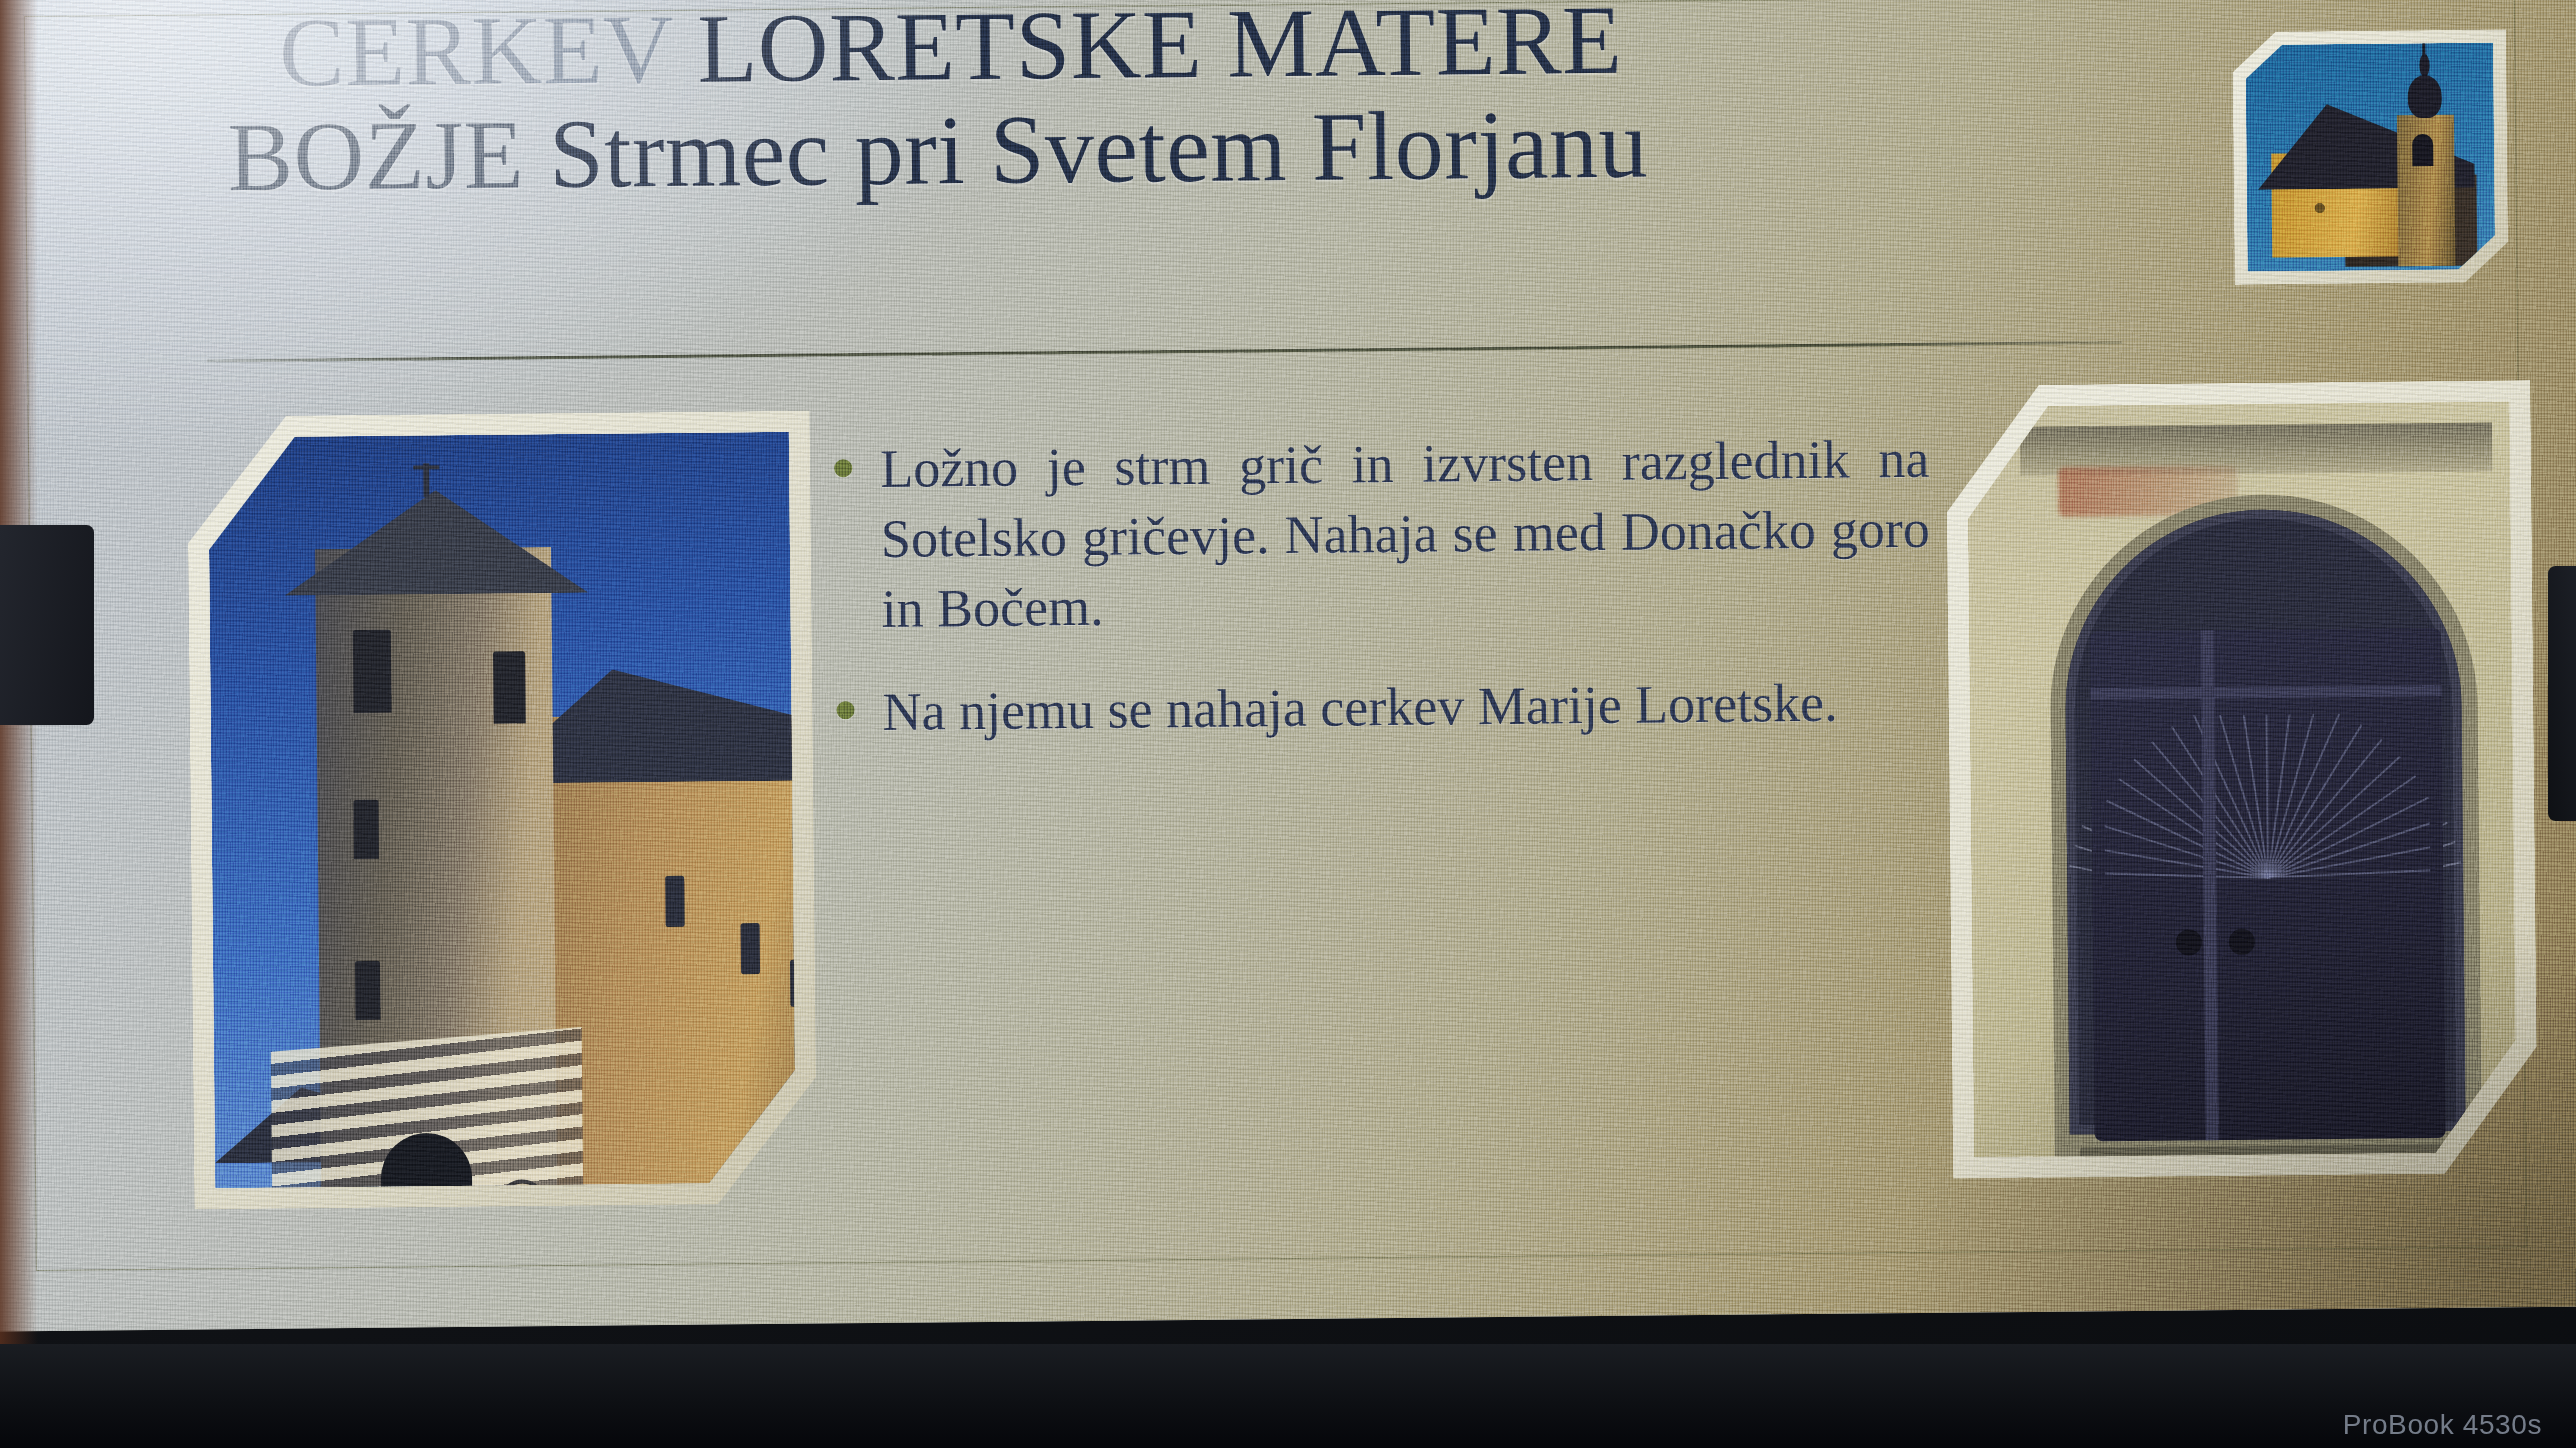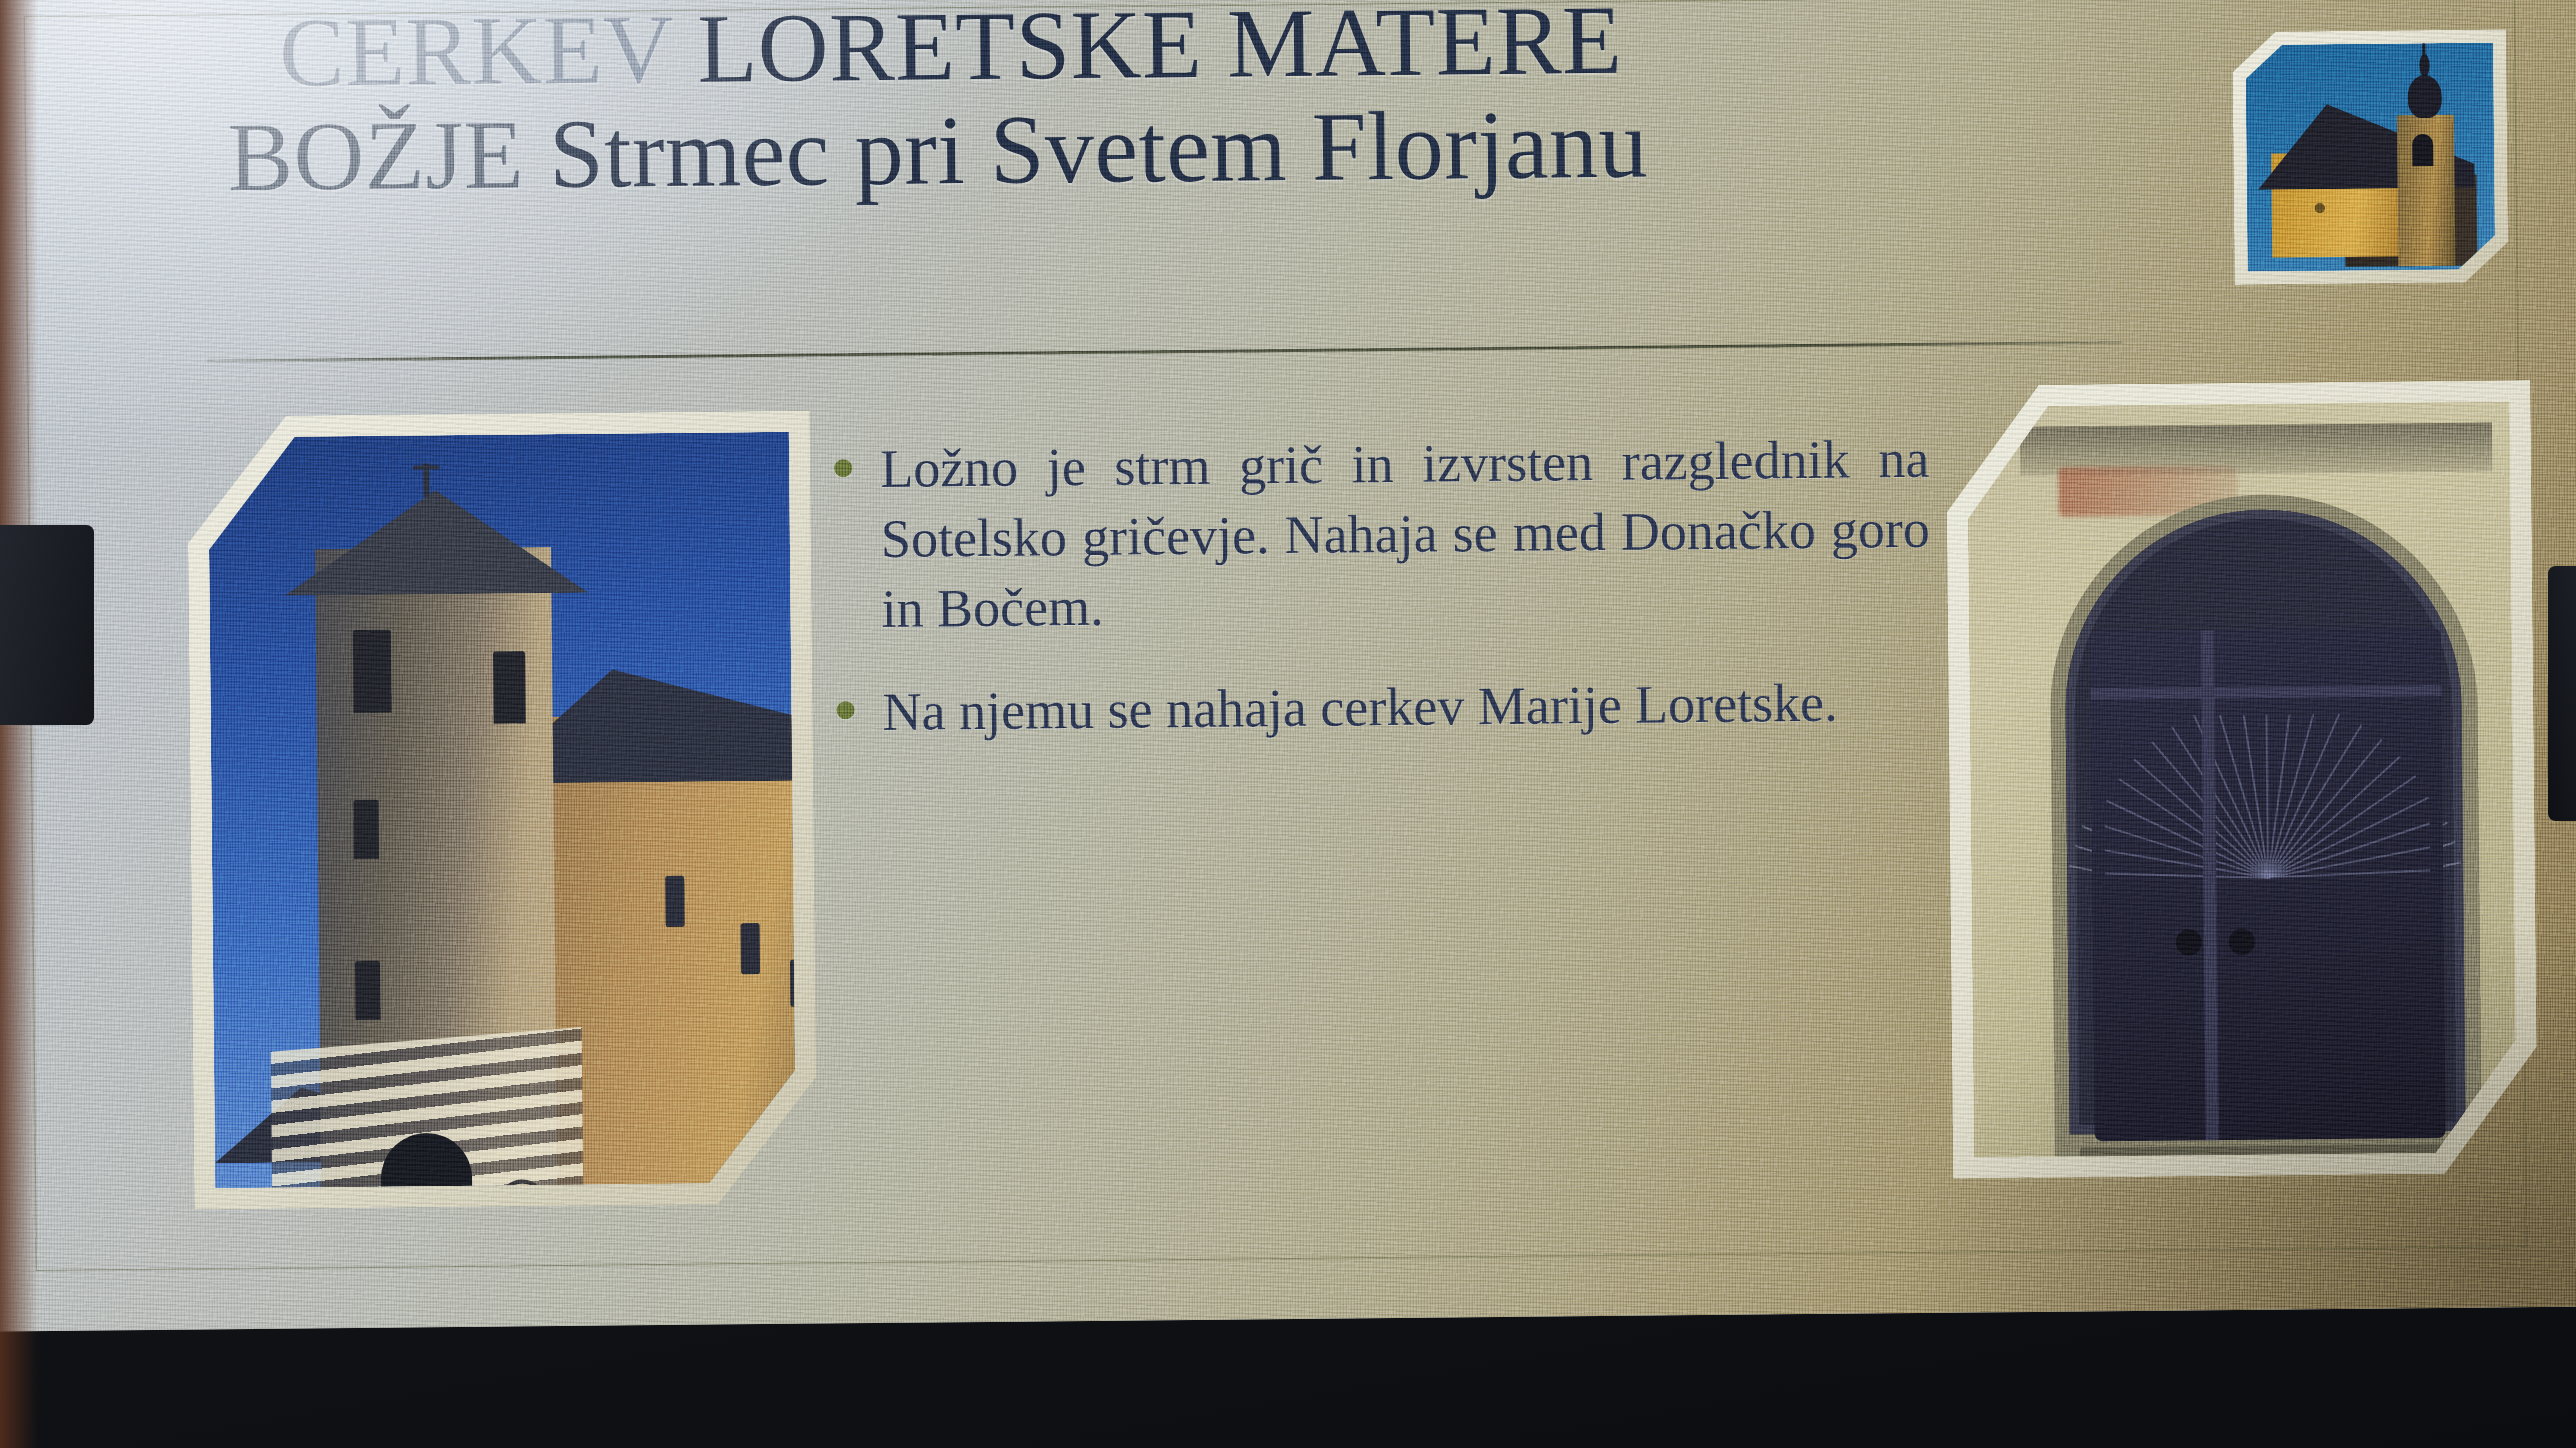--- a/index.html
+++ b/index.html
@@ -344,15 +344,18 @@
 
       <div class="glare"></div>
       <div class="moire"></div>
       <div class="moire2"></div>
     </div>
   </div>
 
   <div class="corner-dark"></div>
   <div class="bezel-left-tab"></div>
   <div class="bezel-right-tab"></div>
+  <div class="bezel-bottom">
+    <div class="model-badge">ProBook 4530s</div>
+  </div>
 
 </div>
 
 
 </body></html>

